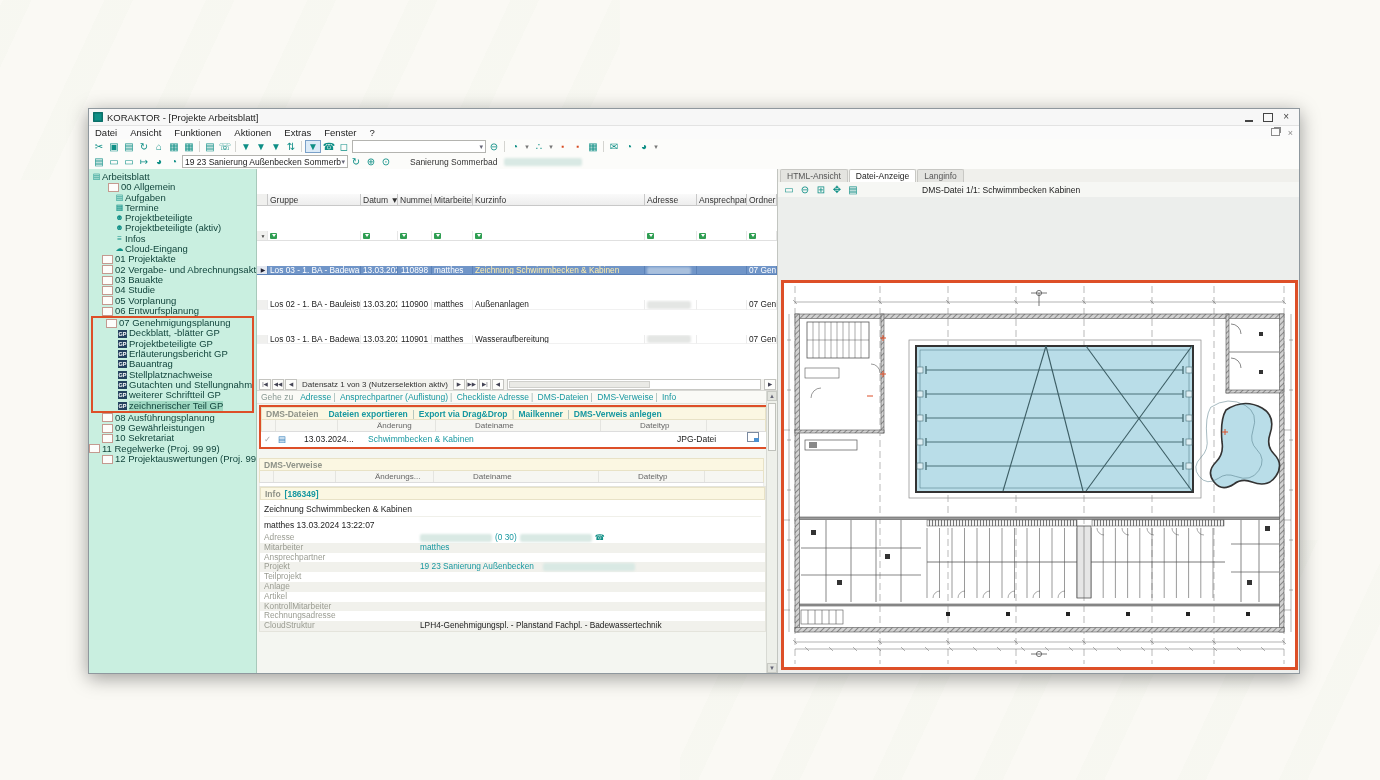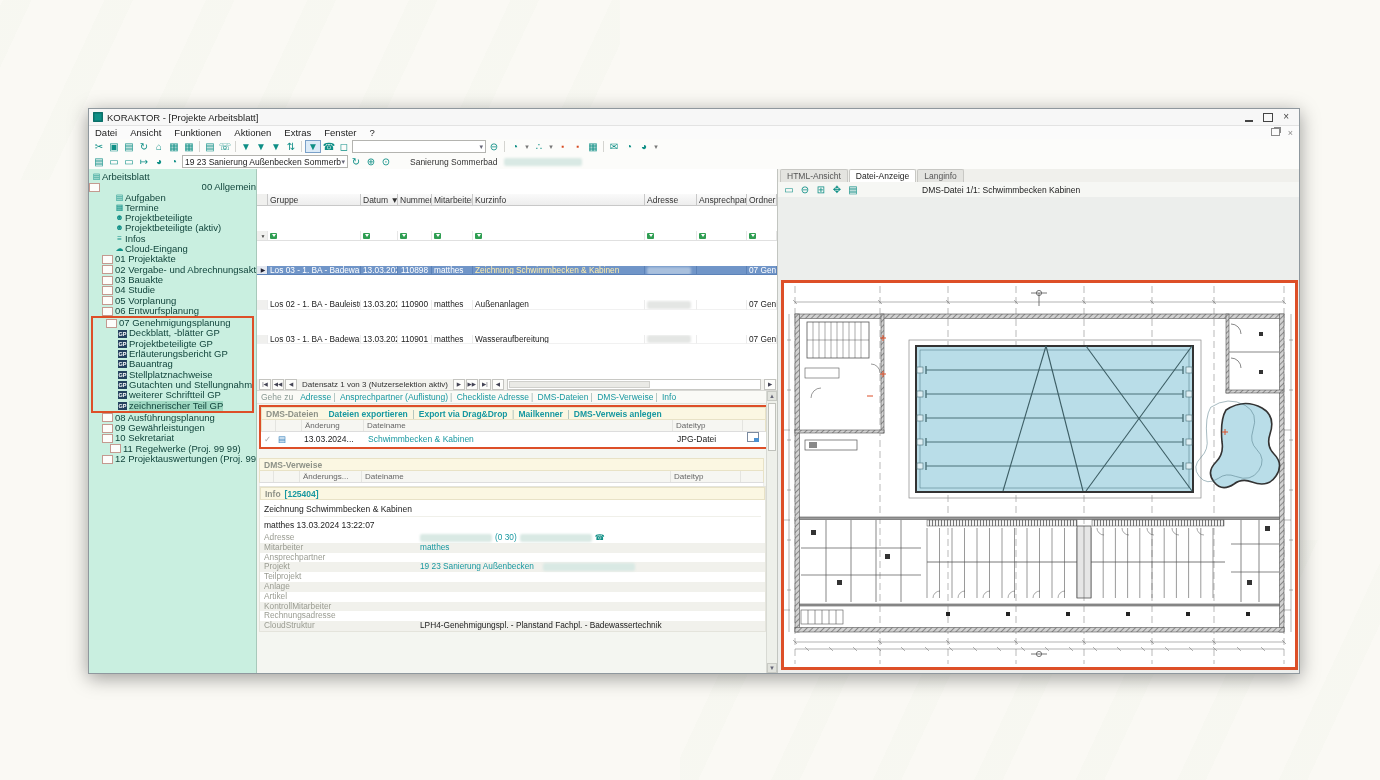--- a/index.html
+++ b/index.html
@@ -106,21 +106,21 @@
     border-bottom:1px solid #e4e4de;display:flex;align-items:center;font-size:8.5px;padding-left:4px;box-sizing:border-box;white-space:nowrap;overflow:hidden;}
   #gehezu .cap{color:#8a9a94;margin-right:5px;}
   .tlink{color:#1898a0;margin:0 2px;}
   .lsep{color:#9ab4b0;}
   
   .sect-head{height:13px;display:flex;align-items:center;background:#fbf7e2;border:1px solid #e8e2c6;
     font-size:8.5px;padding:0 4px;box-sizing:border-box;white-space:nowrap;overflow:hidden;}
   .sect-title{color:#8e9288;font-weight:bold;margin-right:8px;}
   .sect-head .tlink{font-weight:bold;}
   .cols{display:flex;height:11px;line-height:11px;background:#f6f6f2;border-bottom:1px solid #ddd;
-    border-left:1px solid #e8e2c6;border-right:1px solid #e8e2c6;font-size:8px;color:#666;}
+    border-left:1px solid #e8e2c6;border-right:1px solid #e8e2c6;font-size:8px;color:#666;gap:36px;}
   .cols .cc{padding-left:3px;box-sizing:border-box;border-right:1px solid #e4e4e0;overflow:hidden;}
   #dms-box{position:absolute;left:2px;top:236px;width:505px;border:2px solid #dd4f28;background:#fff;}
   .drow{display:flex;height:15px;line-height:15px;font-size:8.5px;background:#fff;align-items:center;}
   .drow .cc{padding-left:3px;box-sizing:border-box;overflow:hidden;white-space:nowrap;}
   .open-ico{display:inline-block;width:10px;height:8px;border:1px solid #7a8aa0;position:relative;background:#fff;}
   .open-ico::after{content:"";position:absolute;right:-1px;bottom:-1px;width:5px;height:4px;background:#4a90d0;}
   #verweise{position:absolute;left:2px;top:289px;width:505px;background:#fff;}
   
   #info-sect{position:absolute;left:2px;top:317px;width:505px;background:#fff;border:1px solid #e4e4dc;}
   #info-body{padding:3px 4px 0 4px;font-size:8.5px;color:#222;}
@@ -252,21 +252,21 @@
     <span class="tb-label">Sanierung Sommerbad</span>
     <span class="redact" style="width:78px;margin-left:6px;"></span>
   </div>
 
   <div id="content">
     <div id="tree">
         <div class="trow" style="padding-left: 2px;">
           <span class="ti root">▤</span>
           <span class="lbl">Arbeitsblatt</span>
         </div>
-        <div class="trow" style="padding-left: 0; justify-content: space-between;">
+        <div class="trow" style="padding-left: 19px;">
           <span class="ti fold"></span>
           <span class="lbl">00 Allgemein</span>
         </div>
         <div class="trow" style="padding-left: 25px;">
           <span class="ti">▤</span>
           <span class="lbl">Aufgaben</span>
         </div>
         <div class="trow" style="padding-left: 25px;">
           <span class="ti">▦</span>
           <span class="lbl">Termine</span>
@@ -354,21 +354,21 @@
           <span class="lbl">08 Ausführungsplanung</span>
         </div>
         <div class="trow" style="padding-left: 13px;">
           <span class="ti fold"></span>
           <span class="lbl">09 Gewährleistungen</span>
         </div>
         <div class="trow" style="padding-left: 13px;">
           <span class="ti fold"></span>
           <span class="lbl">10 Sekretariat</span>
         </div>
-        <div class="trow" style="padding-left: 21px;">
+        <div class="trow" style="padding-left: 0;">
           <span class="ti fold"></span>
           <span class="lbl">11 Regelwerke (Proj. 99 99)</span>
         </div>
         <div class="trow" style="padding-left: 13px;">
           <span class="ti fold"></span>
           <span class="lbl">12 Projektauswertungen (Proj. 99 98)</span>
         </div>
       </div>
 
     <div id="middle">
@@ -502,21 +502,21 @@
             <span class="cc" style="flex:1">Dateiname</span>
             <span class="cc" style="width:70px">Dateityp</span>
             <span class="cc" style="width:22px;border-right:none;"></span>
           </div>
         <div style="height:3px;background:#fff;border:1px solid #eee;border-top:none;"></div>
       </div>
 
       <div id="info-sect">
         <div class="sect-head">
           <span class="sect-title">Info</span>
-          <span class="tlink" style="margin-left:-4px;">[125404]</span>
+          <span class="tlink" style="margin-left:-4px;">[186349]</span>
         </div>
         <div id="info-body">
           <div id="info-line1">Zeichnung Schwimmbecken &amp; Kabinen</div>
           <div id="info-line2">matthes 13.03.2024 13:22:07</div>
         </div>
         <div id="info-fields">
             <div class="frow">
               <span class="fl">Adresse</span>
               <span class="fv">
                 <span class="redact" style="width:72px"></span>

